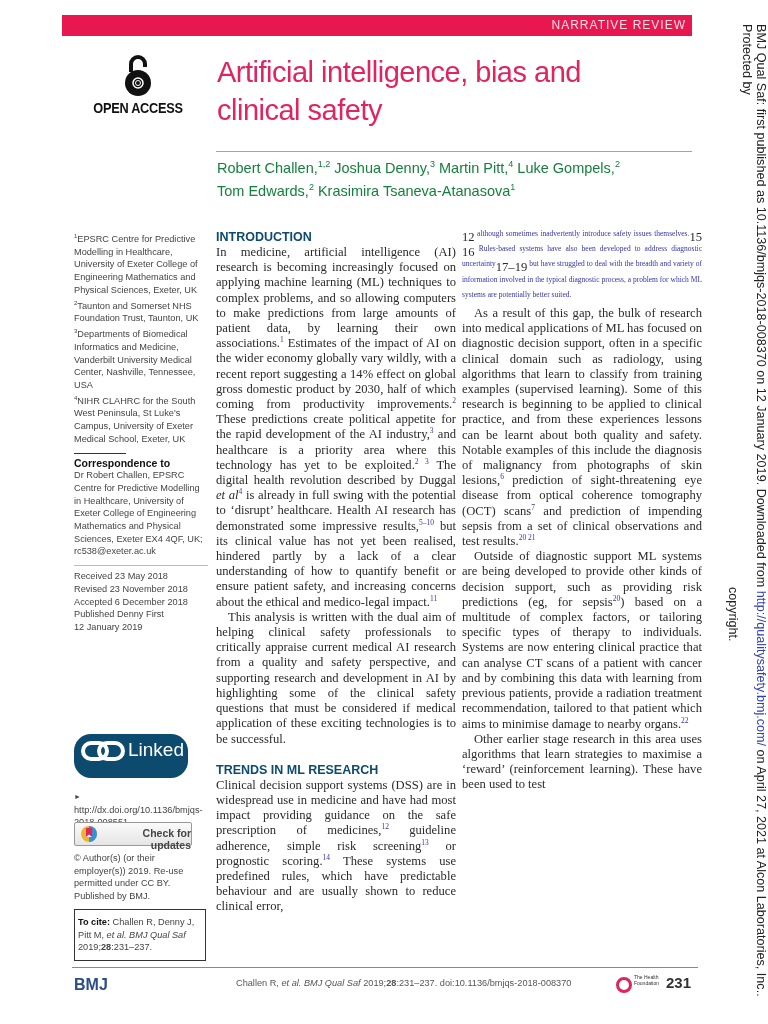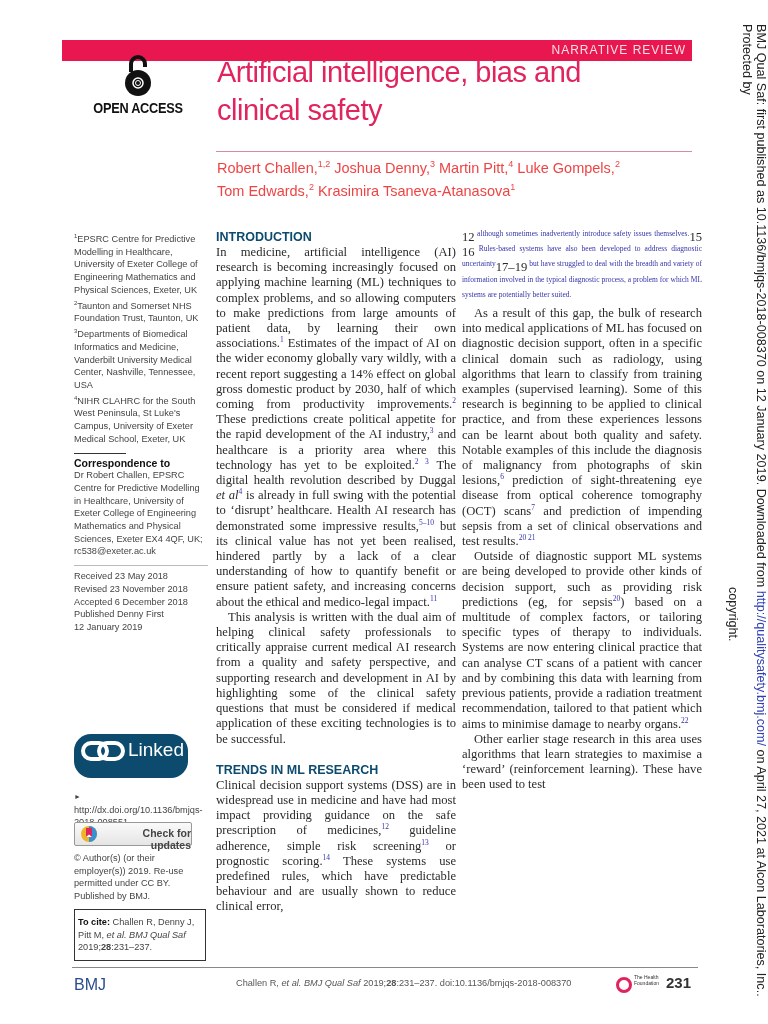--- a/index.html
+++ b/index.html
@@ -1,24 +1,24 @@
 <!DOCTYPE html>
 <html><head>
 <meta charset="utf-8">
 <style>
   html, body { margin:0; padding:0; }
   body { width:768px; height:1024px; background:#ffffff; position:relative; overflow:hidden; font-family:"Liberation Serif", serif; color:#2a2a2a; }
-  .banner { position:absolute; left:62px; top:40px; width:630px; height:21px; background:#e8174f; }
+  .banner { position:absolute; left:62px; top:15px; width:630px; height:21px; background:#e8174f; }
   .banner span { position:absolute; right:6px; top:3px; font-family:"Liberation Sans", sans-serif; font-size:12px; letter-spacing:1px; color:#fbe0e6; }
   .oa { position:absolute; left:78px; top:55px; width:120px; text-align:center; }
   .oa svg { display:block; margin:0 auto; }
   .oa .oa-label { font-family:"Liberation Sans", sans-serif; font-weight:bold; font-size:15px; color:#111; margin-top:2px; letter-spacing:-0.3px; transform:scaleX(0.85); }
   .title { position:absolute; left:217px; top:53px; width:470px; color:#e0245e; font-family:"Liberation Sans", sans-serif; font-size:29px; line-height:38px; letter-spacing:-0.5px; }
   .rule-pink { position:absolute; left:216px; top:151px; width:476px; height:1px; background:#d98aa0; }
-  .authors { position:absolute; left:217px; top:155px; width:480px; font-family:"Liberation Sans", sans-serif; font-size:14.5px; line-height:19px; color:#ef4444; }
+  .authors { position:absolute; left:217px; top:155px; width:480px; font-family:"Liberation Sans", sans-serif; font-size:14.5px; line-height:19px; color:#15803d; }
   .authors sup { font-size:9px; }
   .sidebar { position:absolute; left:74px; top:230px; width:134px; font-family:"Liberation Sans", sans-serif; font-size:9.2px; line-height:12.7px; color:#444; }
   .sidebar sup { font-size:6px; }
   .sidebar .divider { width:52px; height:1px; background:#333; margin:7px 0 3px; }
   .sidebar .corr-title { font-weight:bold; font-size:10.5px; color:#111; }
   .sidebar .divider2 { width:100%; height:1px; background:#bbb; margin:7px 0 4px; }
   .linked { position:absolute; left:74px; top:734px; width:114px; height:44px; background:#0c4a6e; border-radius:17px; }
   .linked .ltxt { position:absolute; left:54px; top:5px; font-family:"Liberation Sans", sans-serif; font-size:19px; color:#fff; }
   .doi-link { position:absolute; left:74px; top:790px; width:134px; font-family:"Liberation Sans", sans-serif; font-size:9.2px; line-height:12.5px; color:#444; }
   .updates { position:absolute; left:74px; top:822px; width:116px; height:22px; border:1px solid #999; border-radius:2px; background:linear-gradient(#fafafa,#e5e5e5);text-align:right; }
@@ -27,21 +27,21 @@
   .cite { position:absolute; left:74px; top:909px; width:124px; border:1px solid #333; padding:6px 3px; font-family:"Liberation Sans", sans-serif; font-size:9.2px; line-height:12.5px; color:#444; }
   .col { position:absolute; width:240px; font-size:12.6px; line-height:15.2px; text-align:justify; color:#2a2a2a; }
   .col1 { left:216px; top:230px; }
   .col2 { left:462px; top:230px; }
   .col p { margin:0; }
   .col p.ind { text-indent:12px; }
   .col h2 { font-family:"Liberation Sans", sans-serif; font-weight:bold; font-size:12.5px; margin:0; line-height:15px; color:#0c4a6e; }
   .col h2.sp { margin-top:16px; }
   .col sup { font-size:7.5px; color:#3333aa; line-height:0; }
   .footer-rule { position:absolute; left:72px; top:967px; width:626px; height:1px; background:#888; }
-  .bmj { position:absolute; left:74px; top:976px; font-family:"Liberation Sans", sans-serif; font-weight:normal; font-size:16px; color:#2a4c8c; }
+  .bmj { position:absolute; left:74px; top:976px; font-family:"Liberation Sans", sans-serif; font-weight:bold; font-size:16px; color:#2a4c8c; }
   .footer-cite { position:absolute; left:236px; top:978px; font-family:"Liberation Sans", sans-serif; font-size:9.2px; color:#555; }
   .hf { position:absolute; left:616px; top:975px; width:40px; height:18px; }
   .hf .ring { position:absolute; left:0; top:2px; width:10px; height:10px; border:3px solid #e0245e; border-radius:50%; }
   .hf .hft { position:absolute; left:18px; top:0; font-family:"Liberation Sans", sans-serif; font-size:5px; line-height:5.5px; color:#333; }
   .pagenum { position:absolute; left:666px; top:974px; font-family:"Liberation Sans", sans-serif; font-weight:bold; font-size:15px; color:#333; }
   .vstrip { position:absolute; left:734px; top:24px; width:990px; height:34px; transform-origin:0 0; transform:translate(34px,0) rotate(90deg); font-family:"Liberation Sans", sans-serif; font-size:12.6px; line-height:14px; color:#222; }
   .vstrip a { color:#2f3fb5; text-decoration:none; }
   .vstrip .l2 { text-align:left; padding-left:563px; }
 </style>
 </head>

